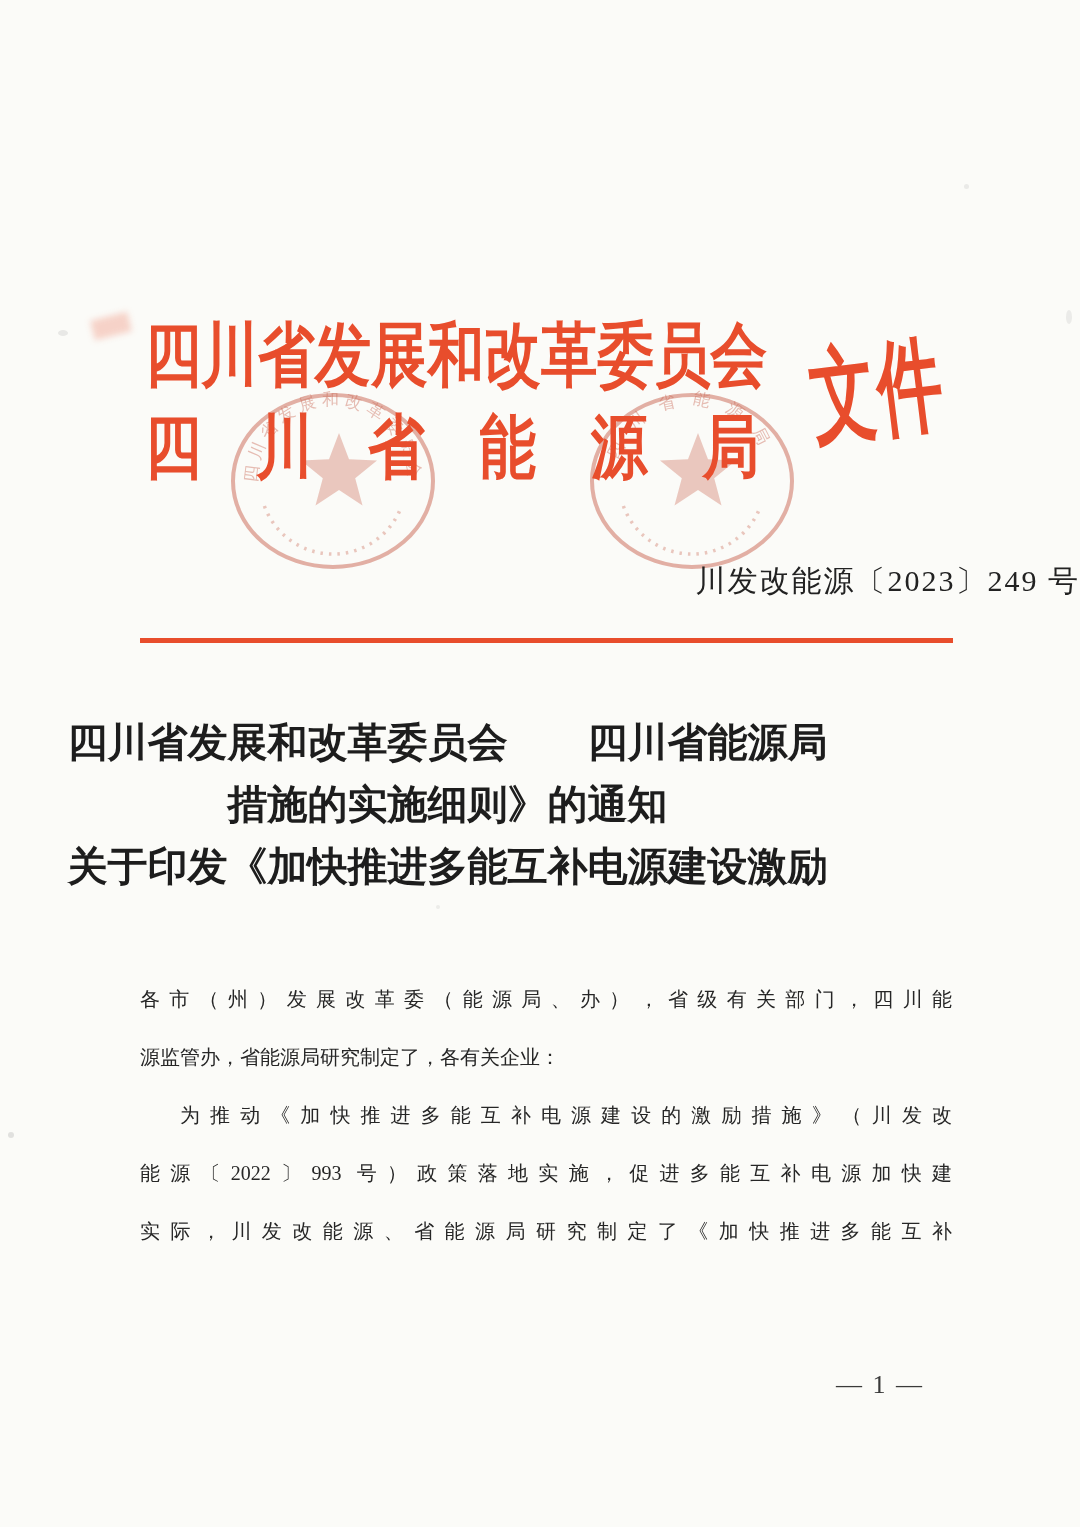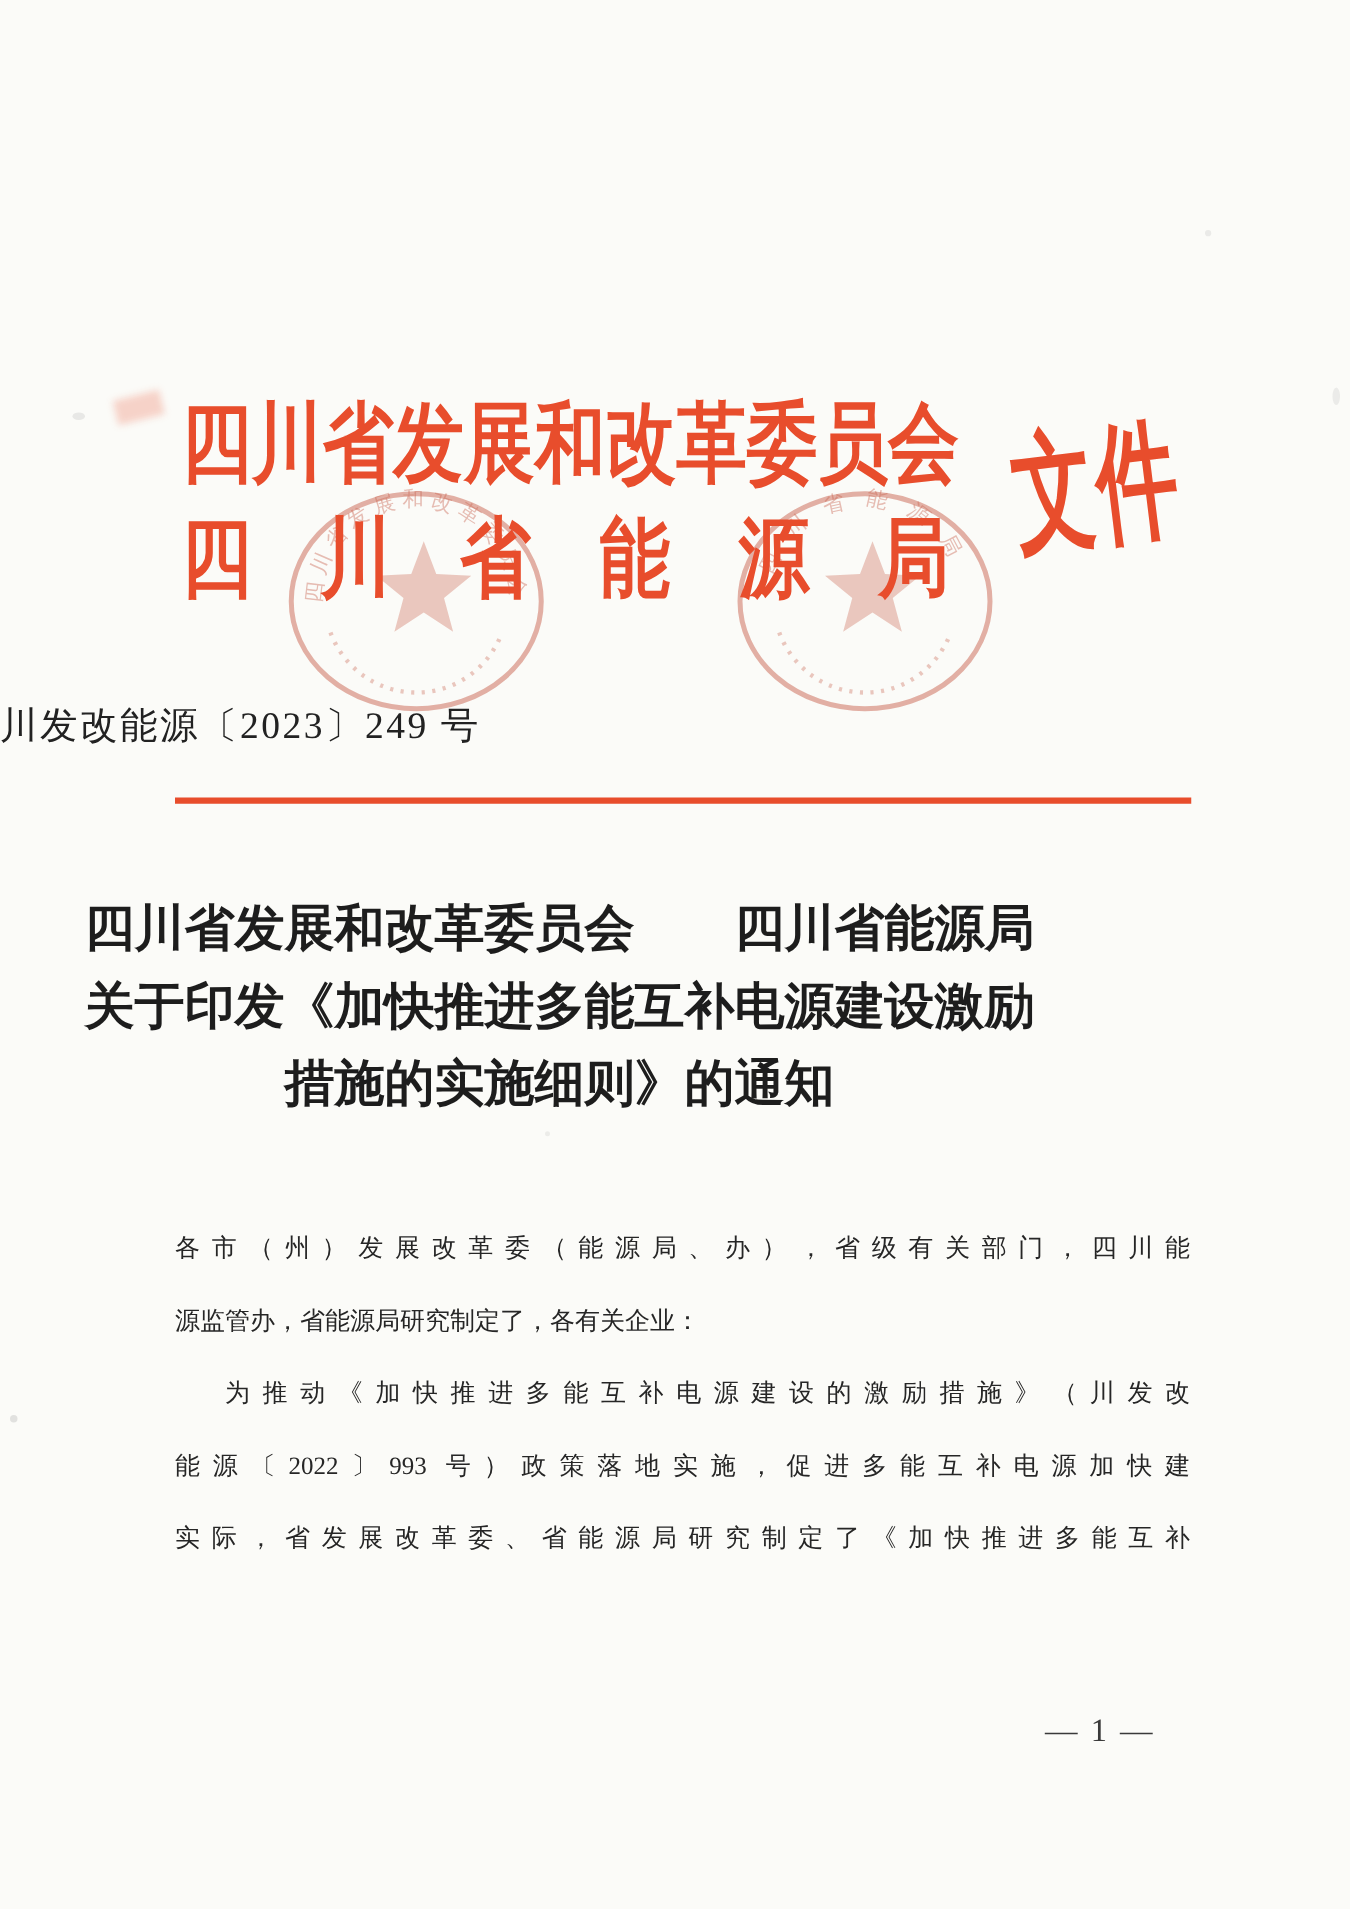--- a/index.html
+++ b/index.html
@@ -34,21 +34,21 @@
   .seal.right{left:582px;top:385px;}
   .seal-ring{fill:none;stroke:var(--seal-red,#c96450);stroke-opacity:.5;stroke-width:4;}
   .seal-star{fill:var(--seal-red,#c96450);fill-opacity:.34;}
   .seal-ringtext{fill:var(--seal-red,#c96450);fill-opacity:.42;font-size:17px;
     font-family:"Liberation Serif","DejaVu Serif",serif;}
   .seal-serial{fill:none;stroke:var(--seal-red,#c96450);stroke-opacity:.35;
     stroke-width:3.5;stroke-dasharray:2.5 6;}
   .ls5{letter-spacing:5px;} .ls16{letter-spacing:16px;}
   
   .doc-number{
-    position:absolute;left:0;top:562px;width:100%;text-align:left;
+    position:absolute;left:0;top:562px;width:100%;text-align:right;
     font-size:30px;line-height:38px;letter-spacing:2px;color:#222;
   }
   .red-line{
     position:absolute;left:140px;top:638px;width:813px;height:5px;
     background:var(--accent-red,#e84d2c);
   }
   
   .doc-title{
     position:absolute;left:0;top:712px;width:895px;text-align:center;
     font-size:40px;line-height:62px;font-weight:bold;color:#1d1d1d;
@@ -113,30 +113,30 @@
     <div class="hdr-line2">四川省能源局</div>
   </div>
   <div class="doc-type">文件</div>
 
   <div class="doc-number">川发改能源〔2023〕249 号</div>
 
   <div class="red-line"></div>
 
   <div class="doc-title">
     <div>四川省发展和改革委员会　　四川省能源局</div>
+    <div>措施的实施细则》的通知</div>
     <div>关于印发《加快推进多能互补电源建设激励</div>
-    <div>措施的实施细则》的通知</div>
   </div>
 
   <div class="body-text">
     <div class="bline full">各市（州）发展改革委（能源局、办），省级有关部门，四川能</div>
     <div class="bline">源监管办，省能源局研究制定了，各有关企业：</div>
     <div class="bline full indent">为推动《加快推进多能互补电源建设的激励措施》（川发改</div>
     <div class="bline full">能源〔2022〕993 号）政策落地实施，促进多能互补电源加快建</div>
-    <div class="bline full">实际，省发展改革委、省能源局研究制定了《加快推进多能互补</div>
+    <div class="bline full">实际，川发改能源、省能源局研究制定了《加快推进多能互补</div>
   </div>
 
   <div class="page-number">— 1 —</div>
 
   <div class="smudge-red"></div>
   <div class="speck sp1"></div>
   <div class="speck sp2"></div>
   <div class="speck sp3"></div>
   <div class="speck sp4"></div>
   <div class="speck sp5"></div>

